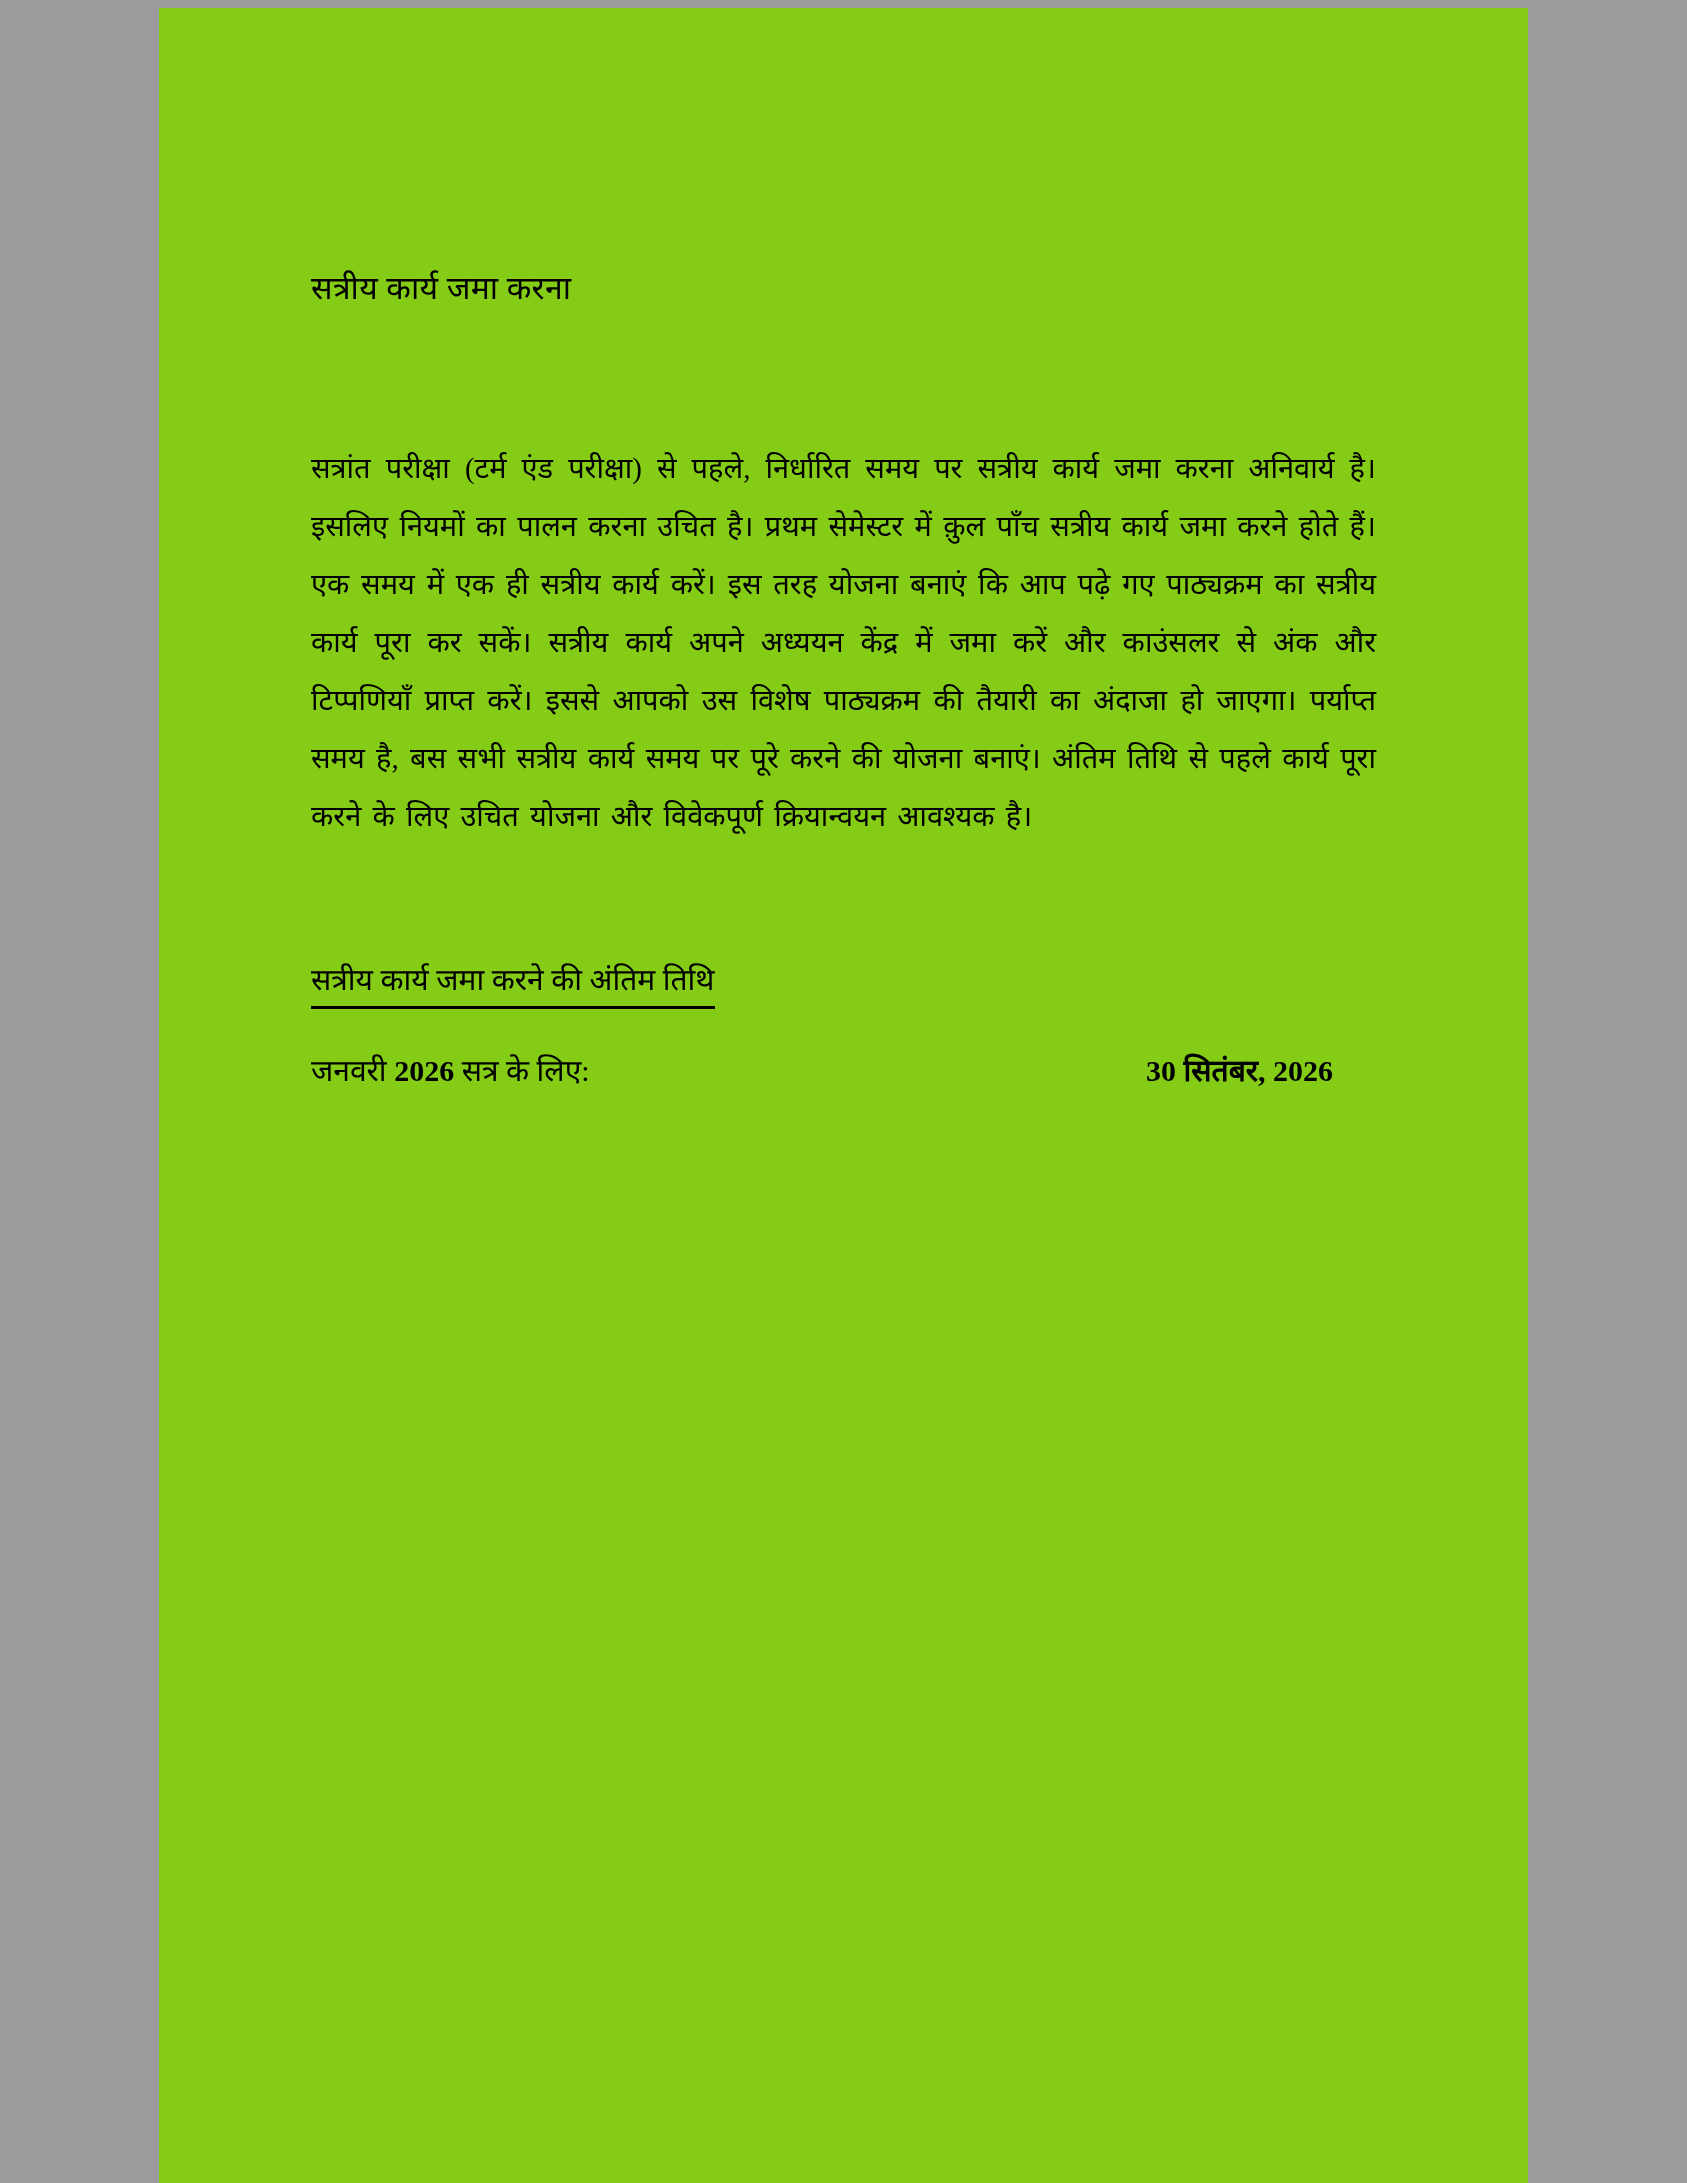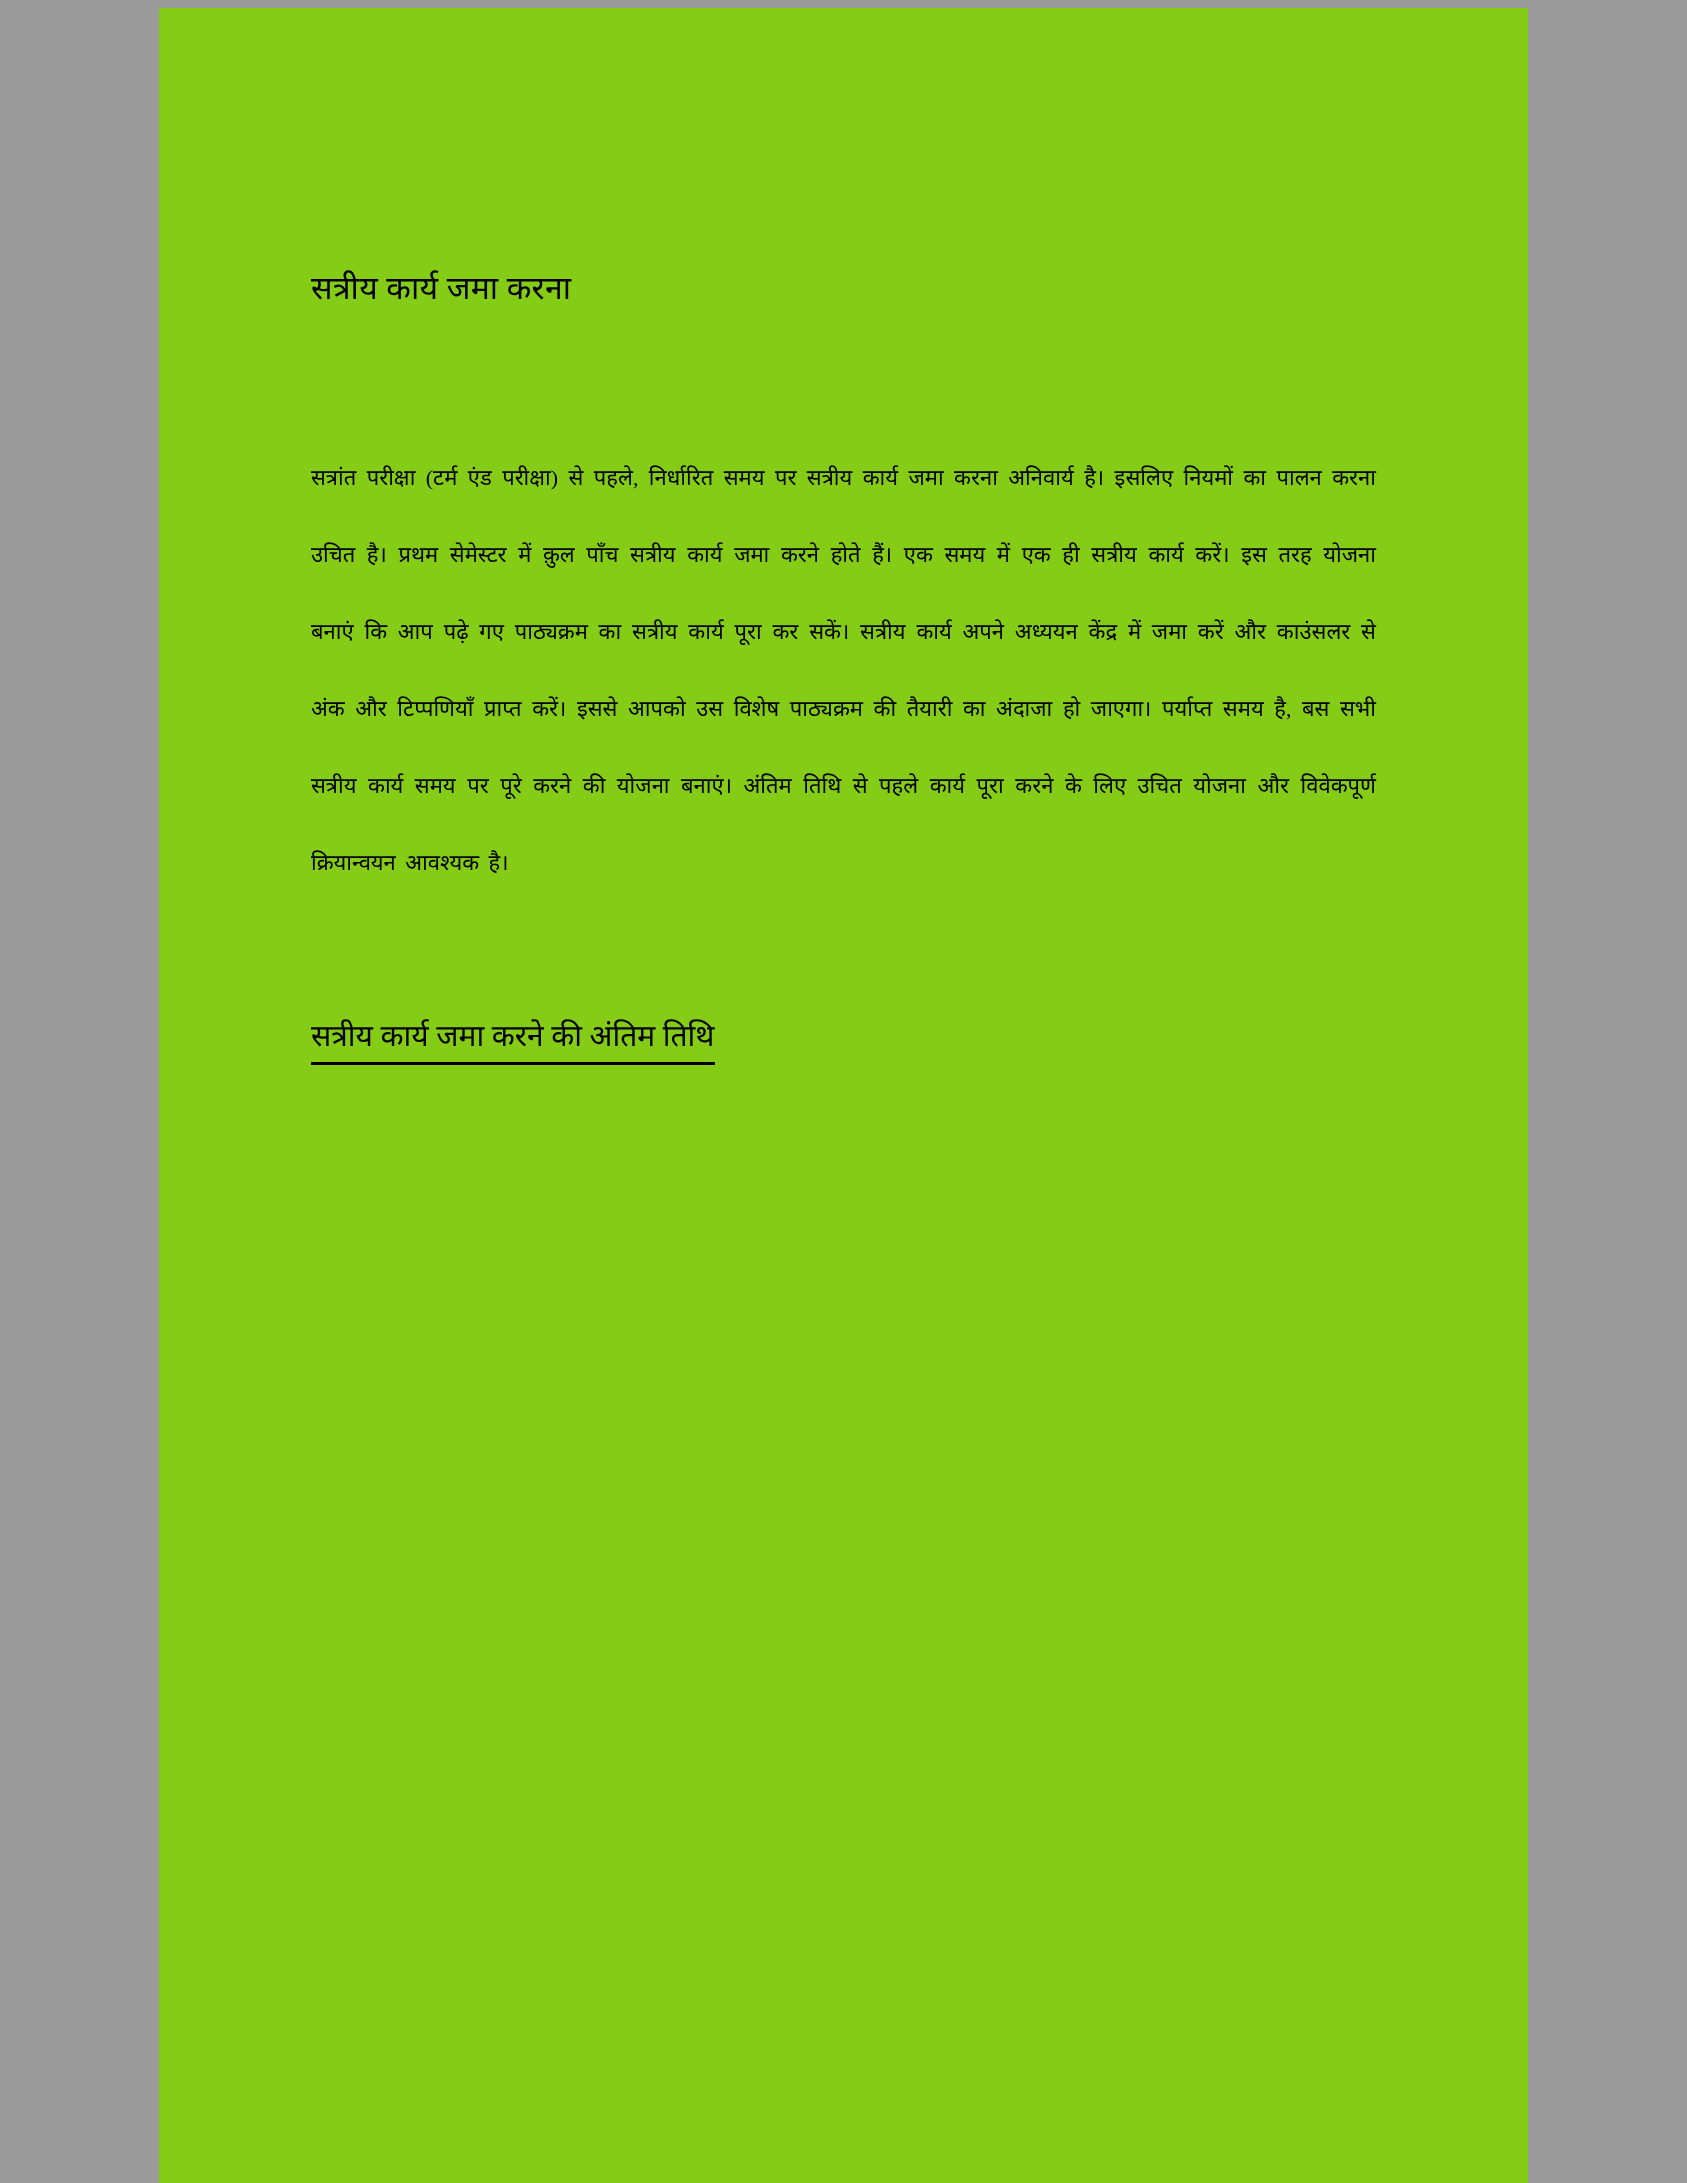--- a/index.html
+++ b/index.html
@@ -22,22 +22,22 @@
   }
   .doc-title {
     font-size: 32px;
     font-weight: 400;
     line-height: 1.2;
     margin: 0;
     letter-spacing: 0.3px;
   }
   .body-paragraph {
     margin: 132px 0 0 0;
-    font-size: 22px;
-    line-height: 77px;
+    font-size: 29px;
+    line-height: 58px;
     text-align: justify;
     word-spacing: 4px;
   }
   .deadline-heading {
     margin: 112px 0 0 0;
     font-size: 30px;
     font-weight: 400;
     line-height: 46px;
   }
   .deadline-heading .underlined {
@@ -73,16 +73,20 @@
 <div class="page">
 
   <h1 class="doc-title">सत्रीय कार्य जमा करना</h1>
 
   <p class="body-paragraph">सत्रांत परीक्षा (टर्म एंड परीक्षा) से पहले, निर्धारित समय पर सत्रीय कार्य जमा करना अनिवार्य है। इसलिए नियमों का पालन करना उचित है। प्रथम सेमेस्टर में क़ुल पाँच सत्रीय कार्य जमा करने होते हैं। एक समय में एक ही सत्रीय कार्य करें। इस तरह योजना बनाएं कि आप पढ़े गए पाठ्यक्रम का सत्रीय कार्य पूरा कर सकें। सत्रीय कार्य अपने अध्ययन केंद्र में जमा करें और काउंसलर से अंक और टिप्पणियाँ प्राप्त करें। इससे आपको उस विशेष पाठ्यक्रम की तैयारी का अंदाजा हो जाएगा। पर्याप्त समय है, बस सभी सत्रीय कार्य समय पर पूरे करने की योजना बनाएं। अंतिम तिथि से पहले कार्य पूरा करने के लिए उचित योजना और विवेकपूर्ण क्रियान्वयन आवश्यक है।</p>
 
   <h2 class="deadline-heading">
     <span class="underlined">सत्रीय कार्य जमा करने की अंतिम तिथि</span>
   </h2>
 
+  <div class="date-row">
+    <span><span>जनवरी</span> <span class="session-year">2026</span> <span>सत्र के लिए:</span></span>
+    <span class="deadline-date">30 सितंबर, 2026</span>
+  </div>
 
 
 </div>
 
 
 </body></html>

